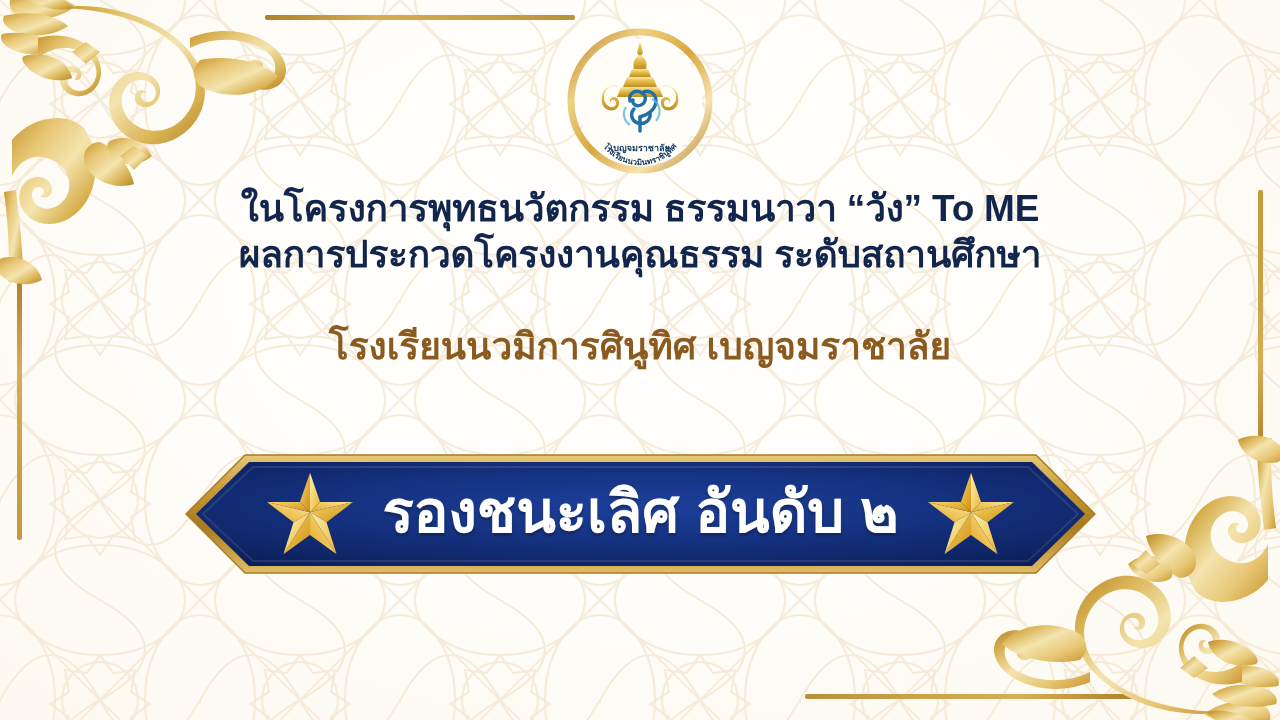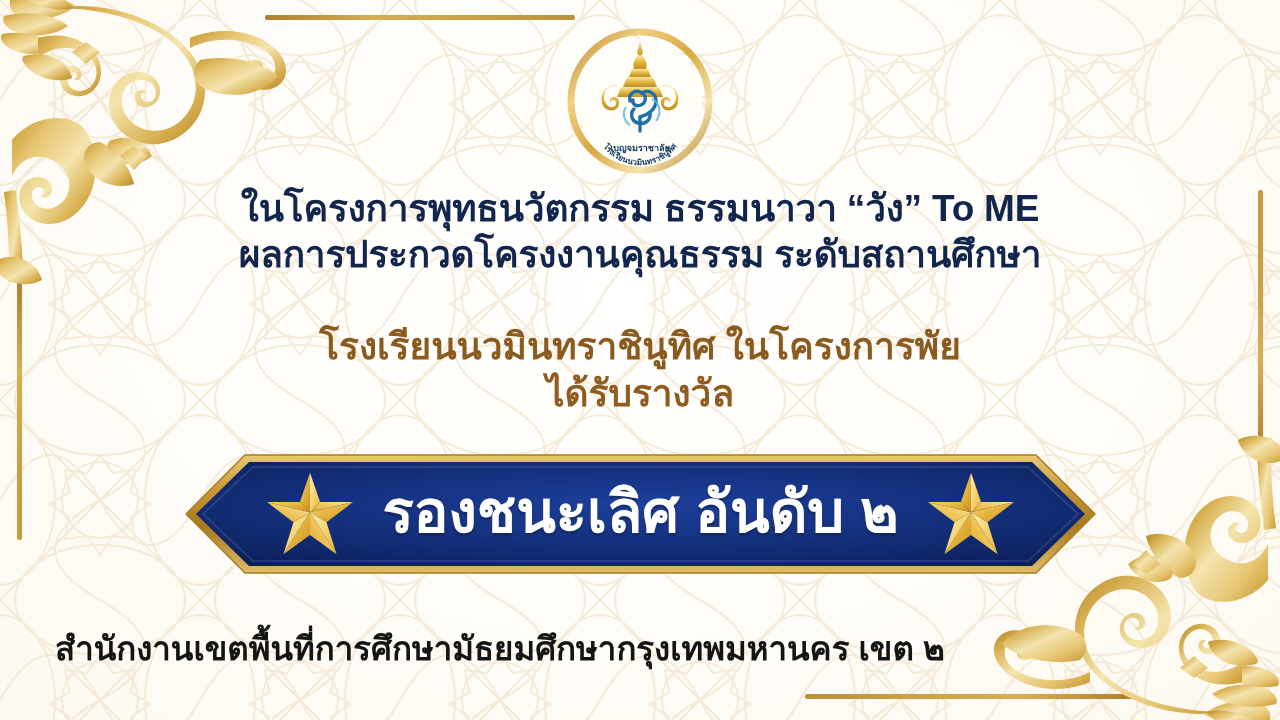--- a/index.html
+++ b/index.html
@@ -285,22 +285,21 @@
       <text x="74" y="124" font-size="9" font-weight="bold" fill="#123a63" text-anchor="middle" font-family="'Liberation Sans',sans-serif">เบญจมราชาลัย</text>
     </svg>
   </div>
 
   <div class="head-block">
     <div class="head-line">ในโครงการพุทธนวัตกรรม ธรรมนาวา “วัง” To ME</div>
     <div class="head-line">ผลการประกวดโครงงานคุณธรรม ระดับสถานศึกษา</div>
   </div>
 
   <div class="school-block">
-    <div class="school-line">โรงเรียนนวมินทราชินูทิศ ในโครงการพัย</div>
-    <div class="school-line gold2">ได้รับรางวัล</div>
+    <div class="school-line">โรงเรียนนวมิการศินูทิศ เบญจมราชาลัย</div>
   </div>
 
   <div class="banner-wrap">
     <svg width="915" height="124" viewBox="0 0 915 124" style="position:absolute;inset:0;" aria-hidden="true">
       <defs>
         <linearGradient id="bGold" x1="0" y1="0" x2="0" y2="1">
           <stop offset="0%" stop-color="#e7c878"></stop>
           <stop offset="30%" stop-color="#c99a35"></stop>
           <stop offset="60%" stop-color="#a8791f"></stop>
           <stop offset="100%" stop-color="#e0bd68"></stop>
@@ -355,15 +354,14 @@
           <polygon points="79,92 50,71 50,46" fill="url(#stC)"></polygon>
           <polygon points="21,92 50,71 50,46" fill="url(#stB)"></polygon>
           <polygon points="21,92 32,57 50,46" fill="url(#stA)"></polygon>
           <polygon points="3,35 32,57 50,46" fill="url(#stC)"></polygon>
           <polygon points="3,35 39,35 50,46" fill="url(#stB)"></polygon>
         </g>
       </svg>
     </div>
   </div>
 
-  <div class="footer">สำนักงานเขตพื้นที่การศึกษามัธยมศึกษากรุงเทพมหานคร เขต ๒</div>
 
 </div>
 
 </body></html>

